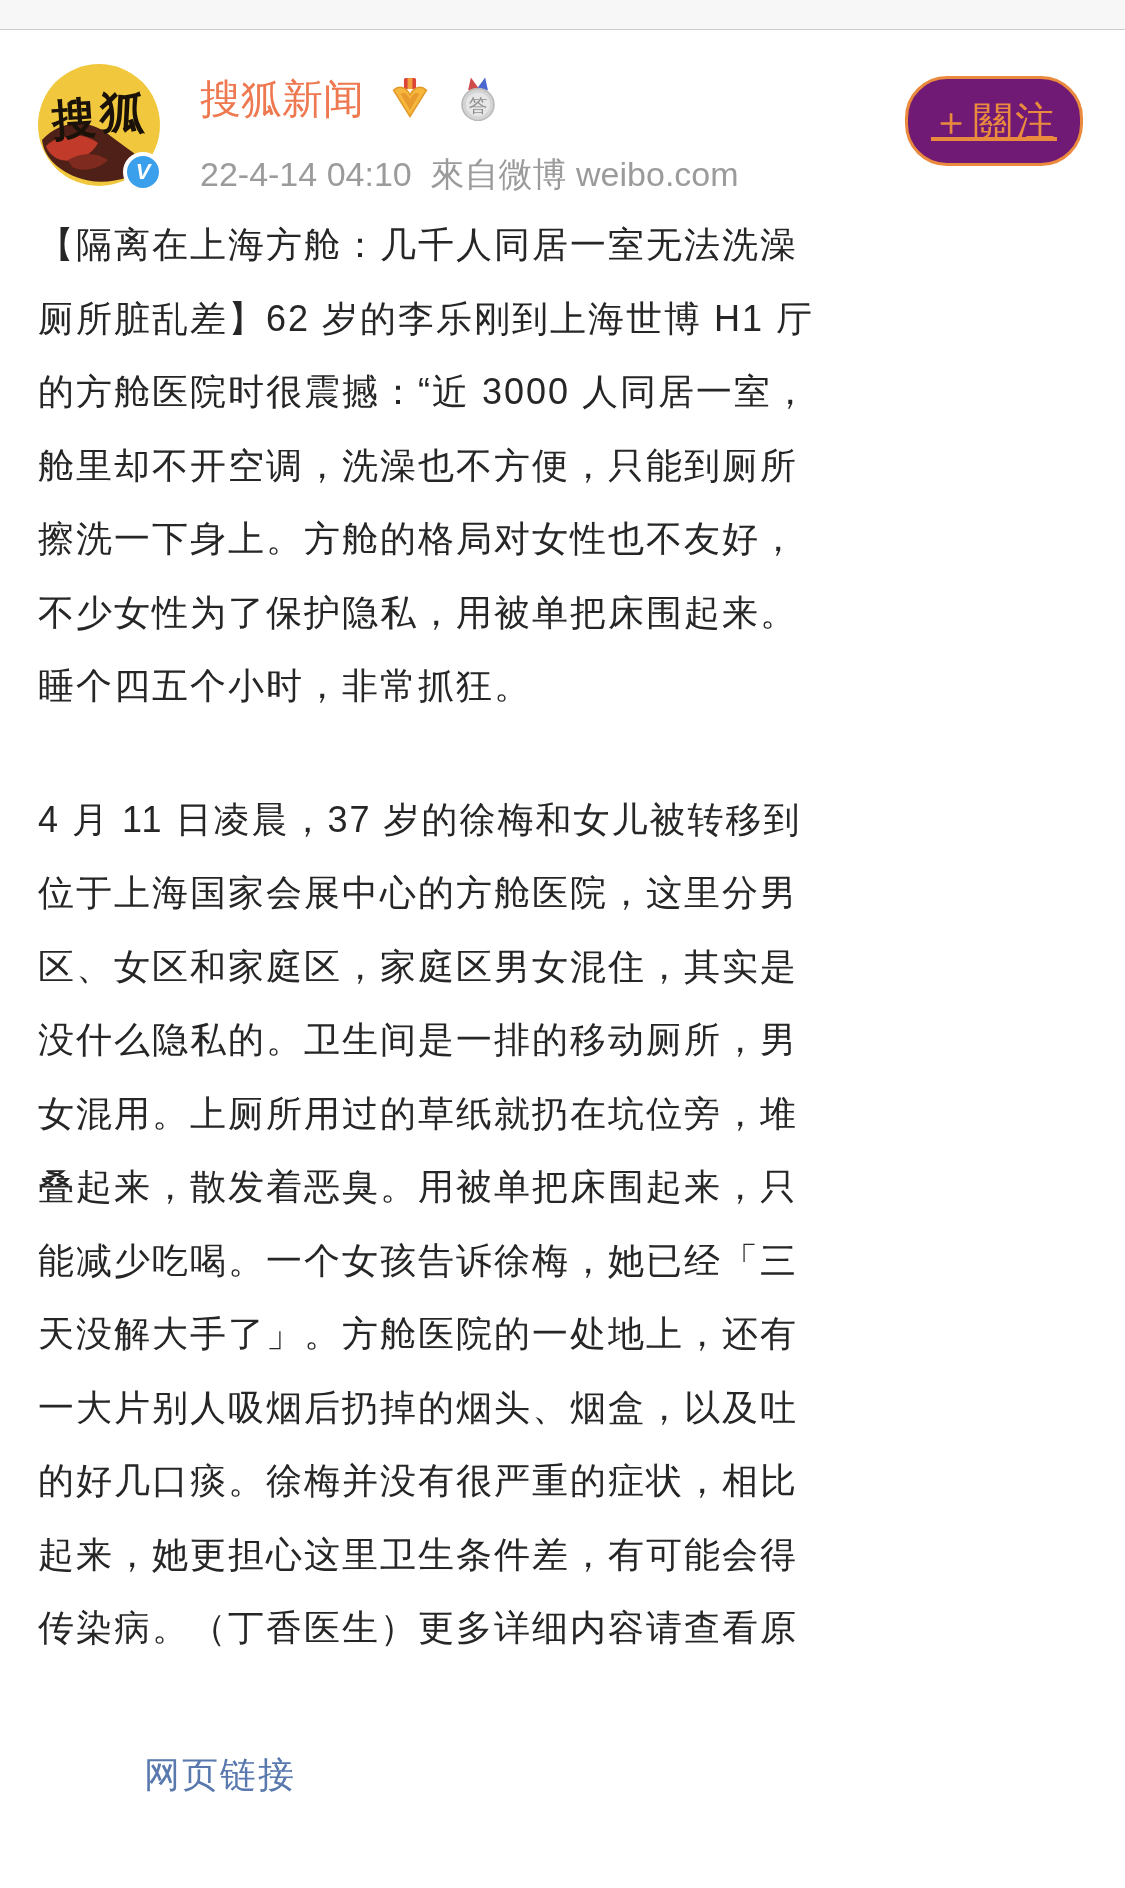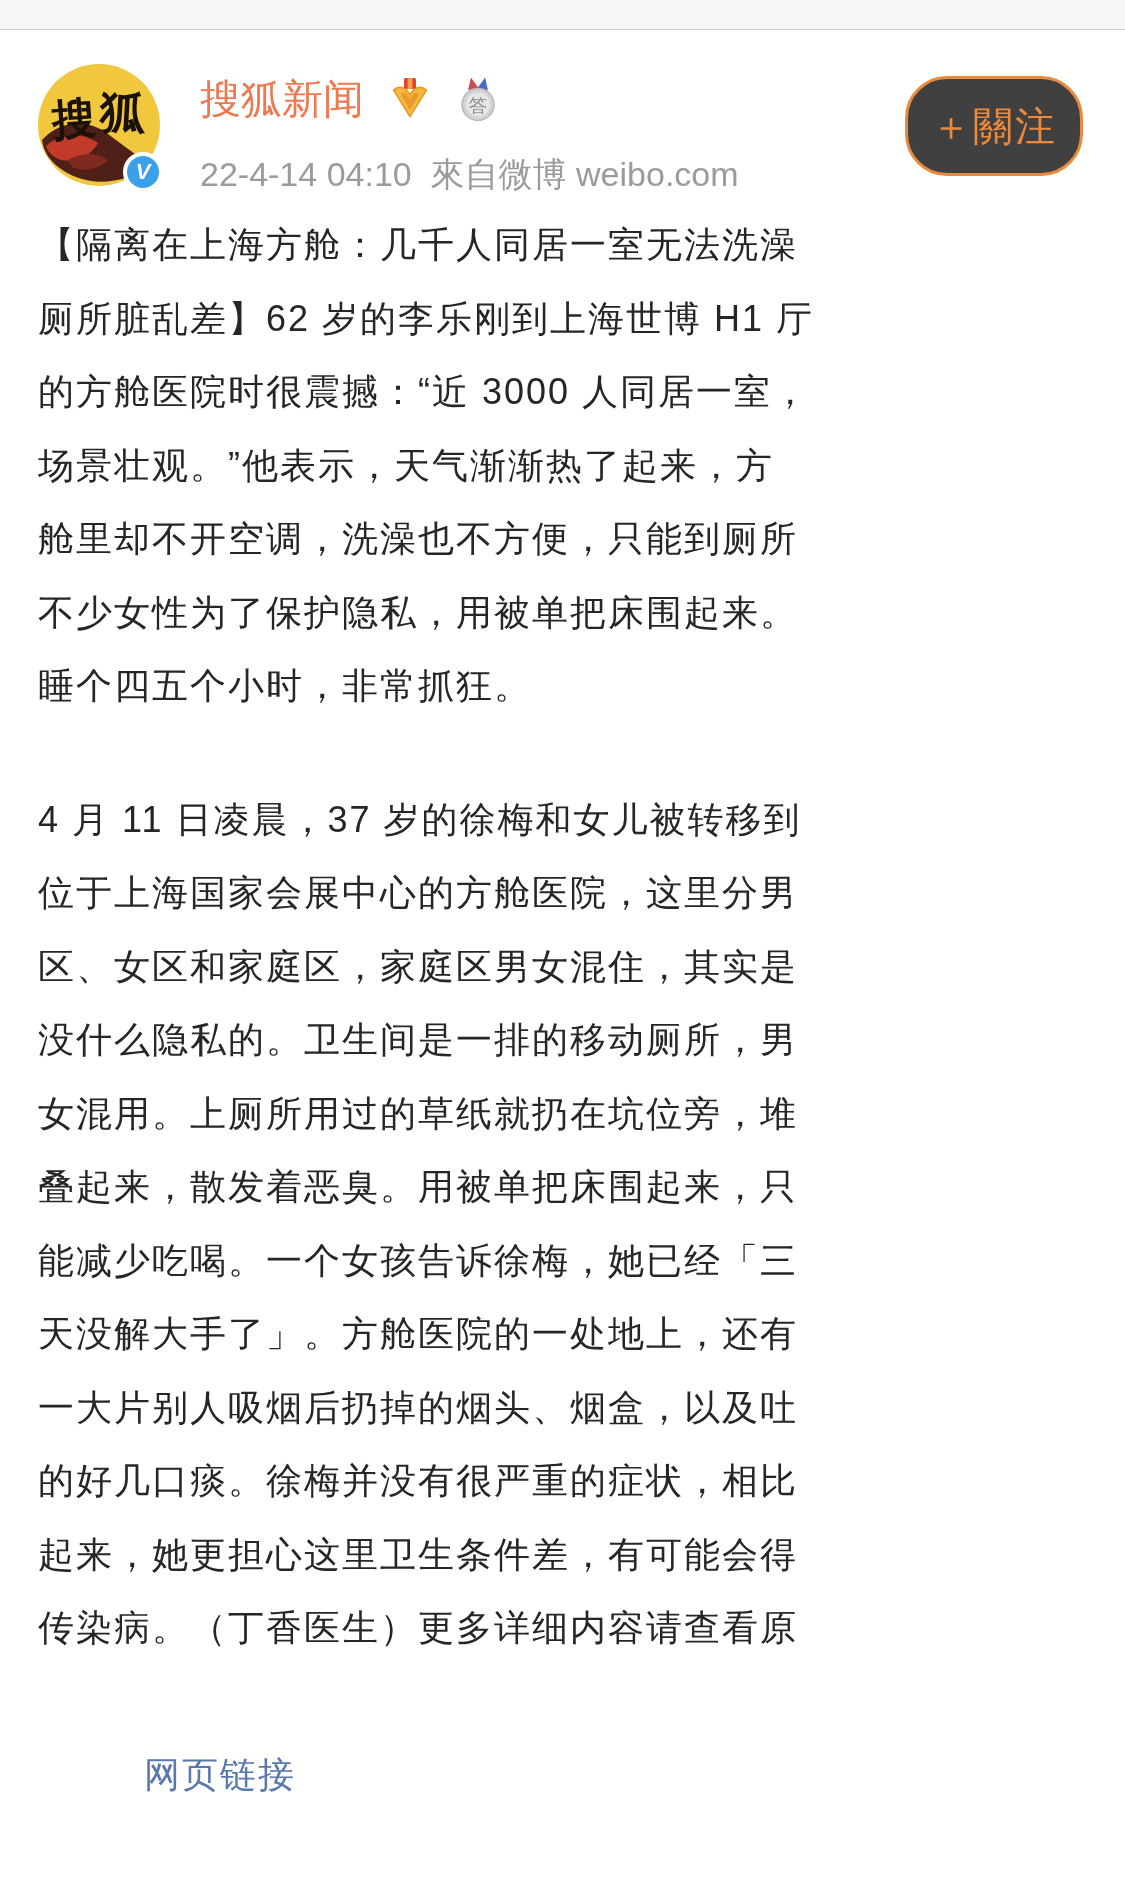--- a/index.html
+++ b/index.html
@@ -29,25 +29,25 @@
     position:absolute; left:200px; top:74px; height:50px;
     display:flex; align-items:center; gap:24px;
   }
   .username { color:#ee7850; font-size:41px; line-height:50px; cursor:pointer; white-space:pre; }
   .medal { width:44px; height:44px; display:block; }
   .timestamp {
     position:absolute; left:200px; top:142px;
     color:#9b9b9b; font-size:34px; line-height:40px; white-space:pre;margin-top:12px;
   }
   .follow-btn {
-    position:absolute; left:905px; top:76px; width:178px; height:100px;
-    border:3px solid #ea8a3e; border-radius:42px; background:#404040;
+    position:absolute; left:905px; top:76px; width:178px; height:90px;
+    border:3px solid #ea8a3e; border-radius:42px; background:#701a75;
     color:#ea8a3e; font-size:40px; letter-spacing:2px;
     display:flex; align-items:center; justify-content:center;
-    cursor:pointer; font-family:inherit; white-space:pre;
+    cursor:pointer; font-family:inherit; white-space:pre;text-decoration:underline;
   }
   
   .post { position:absolute; left:38px; top:208px; width:1056px; }
   .post-line {
     font-size:36px; line-height:73.5px; letter-spacing:2px;
     color:#262626; white-space:pre;
   }
   .para2 { margin-top:60px; }
   .weblink {
     color:#5878ae; text-decoration:none; cursor:pointer;
@@ -92,22 +92,22 @@
 
   <div class="timestamp">22-4-14 04:10  來自微博 weibo.com</div>
 
   <button class="follow-btn">＋關注</button>
 
   <div class="post">
     <div class="para1">
       <div class="post-line">【隔离在上海方舱：几千人同居一室无法洗澡</div>
       <div class="post-line">厕所脏乱差】62 岁的李乐刚到上海世博 H1 厅</div>
       <div class="post-line">的方舱医院时很震撼：“近 3000 人同居一室，</div>
-      <div class="post-line">场景壮观。”他表示，天气渐渐热了起来，方</div>
       <div class="post-line">舱里却不开空调，洗澡也不方便，只能到厕所</div>
+      <div class="post-line">擦洗一下身上。方舱的格局对女性也不友好，</div>
       <div class="post-line">不少女性为了保护隐私，用被单把床围起来。</div>
       <div class="post-line">睡个四五个小时，非常抓狂。</div>
     </div>
     <div class="para2">
       <div class="post-line">4 月 11 日凌晨，37 岁的徐梅和女儿被转移到</div>
       <div class="post-line">位于上海国家会展中心的方舱医院，这里分男</div>
       <div class="post-line">区、女区和家庭区，家庭区男女混住，其实是</div>
       <div class="post-line">没什么隐私的。卫生间是一排的移动厕所，男</div>
       <div class="post-line">女混用。上厕所用过的草纸就扔在坑位旁，堆</div>
       <div class="post-line">叠起来，散发着恶臭。用被单把床围起来，只</div>

